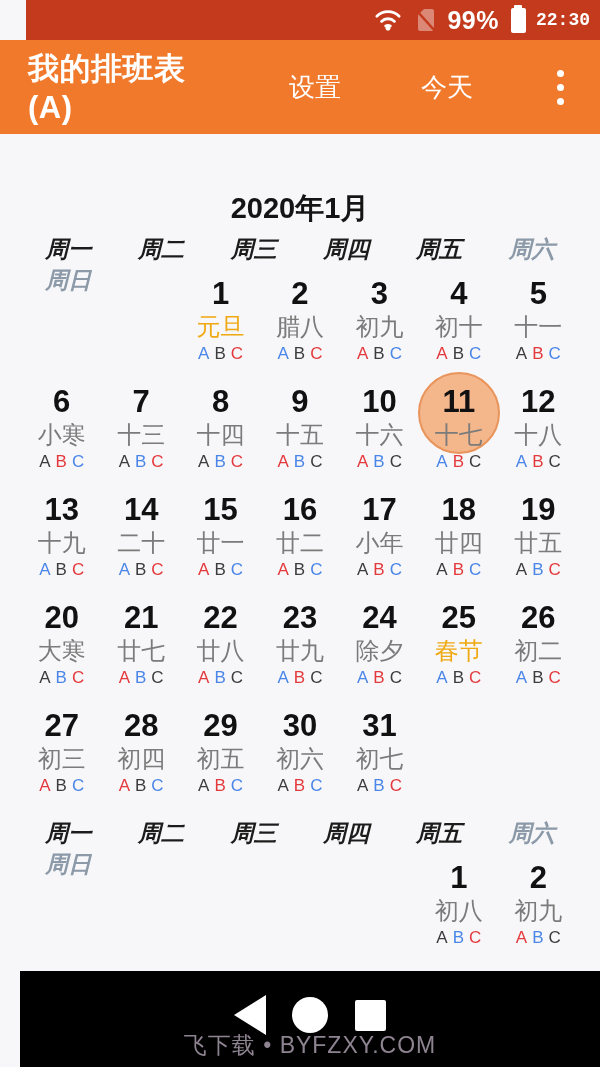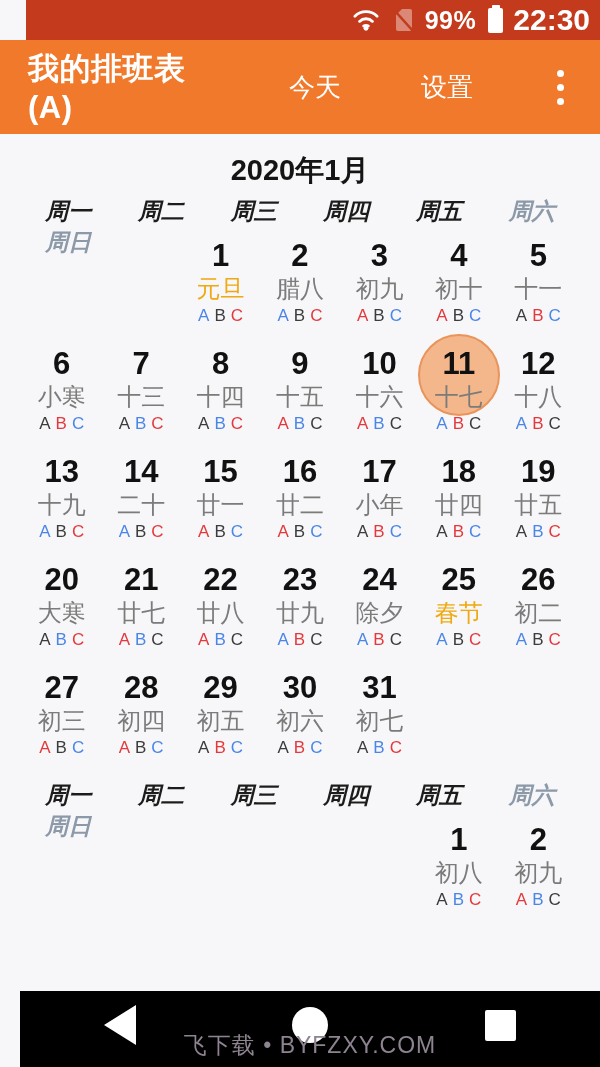--- a/index.html
+++ b/index.html
@@ -25,21 +25,21 @@
     display: flex;
     align-items: center;
     justify-content: flex-end;
     gap: 10px;
     padding: 0 10px 0 0;
     color: #fff;
     flex: 0 0 auto;
     margin-left: 26px;
   }
   .status-bar .pct { font-size: 25px; font-weight: bold; letter-spacing: 0.5px; }
-  .status-bar .time { font-size: 30px; font-weight: bold; }
+  .status-bar .time { font-size: 18px; font-weight: bold; font-family: Liberation Mono, monospace; }
   .wifi-svg { width: 30px; height: 26px; display: block; }
   .wifi-svg path { stroke: #fff; stroke-width: 3; fill: none; stroke-linecap: round; }
   .wifi-svg circle { fill: #fff; }
   .no-sim-svg { width: 24px; height: 26px; display: block; opacity: 0.95; }
   .no-sim-svg .sim-body { fill: rgba(255,255,255,0.42); }
   .no-sim-svg .sim-slash { stroke: var(--status-bar-bg, #c43a1d); stroke-width: 2.6; }
   .battery {
     position: relative;
     width: 15px; height: 25px;
     background: #fff;
@@ -94,20 +94,21 @@
     border-radius: 50%;
     background: #fff;
   }
 
   
   .cal-scroll {
     flex: 1 1 auto;
     overflow: hidden;
     background: var(--content-bg, #f7f7f9);
     padding: 0 22px;
+    margin-top: 38px;
   }
   .month-title {
     text-align: center;
     font-size: 29px;
     font-weight: bold;
     color: #141414;
     margin-top: 18px;
     line-height: 36px;
   }
   .weekday-row {
@@ -176,26 +177,26 @@
     transform: translateX(-50%);
     width: 82px; height: 82px;
     border-radius: 50%;
     background: var(--today-fill, #f4b68b);
     border: 2px solid var(--today-border, #e9945b);
   }
 
   
   .nav-bar {
     position: relative;
-    height: 76px;
+    height: 96px;
     background: var(--nav-bar-bg, #000);
     flex: 0 0 auto;
     display: flex;
     align-items: center;
-    justify-content: space-between;
+    justify-content: center;
     padding: 0 70px;
     margin-left: 20px;
   }
   .nav-btn {
     width: 60px; height: 60px;
     display: flex;
     align-items: center;
     justify-content: center;
     cursor: pointer;
     position: relative;
@@ -245,22 +246,22 @@
       <path class="sim-body" d="M5 8 L11 2 L19 2 Q21 2 21 4 L21 22 Q21 24 19 24 L7 24 Q5 24 5 22 Z"></path>
       <line class="sim-slash" x1="4" y1="4" x2="22" y2="24"></line>
     </svg>
     <span class="pct">99%</span>
     <div class="battery"></div>
     <span class="time">22:30</span>
   </div>
 
   <div class="app-bar">
     <div class="app-title">我的排班表(A)</div>
+    <div class="app-action">设置</div>
     <div class="app-action">今天</div>
-    <div class="app-action">设置</div>
     <div class="overflow-menu">
       <i></i>
         <i></i>
         <i></i>
     </div>
   </div>
 
   <div class="cal-scroll">
       <section class="month">
         <div class="month-title">2020年1月</div>

